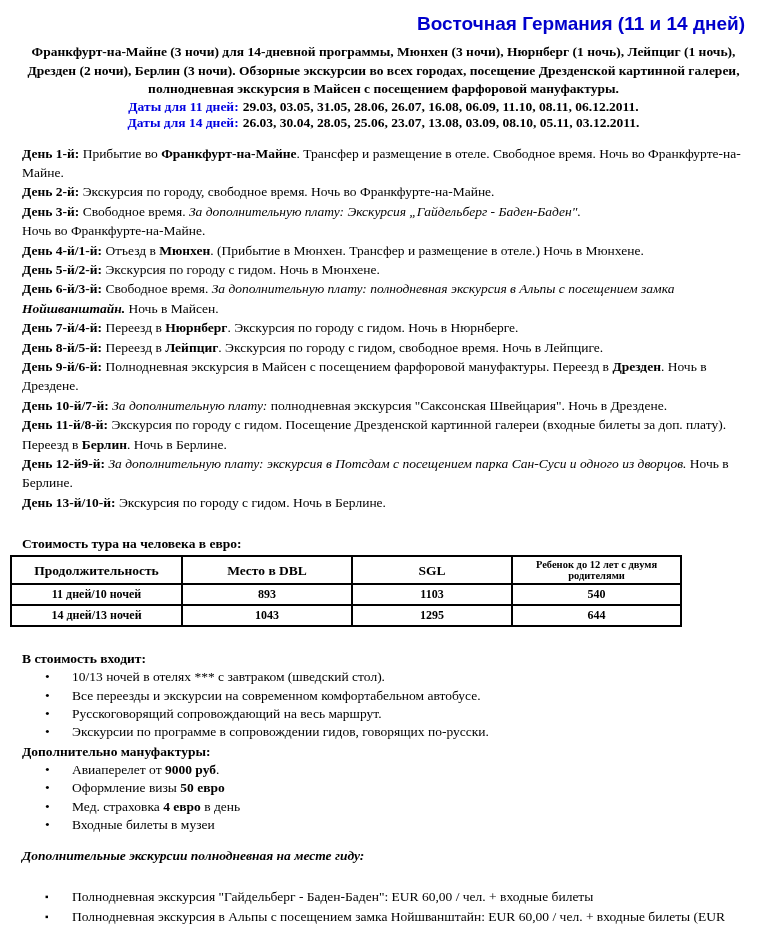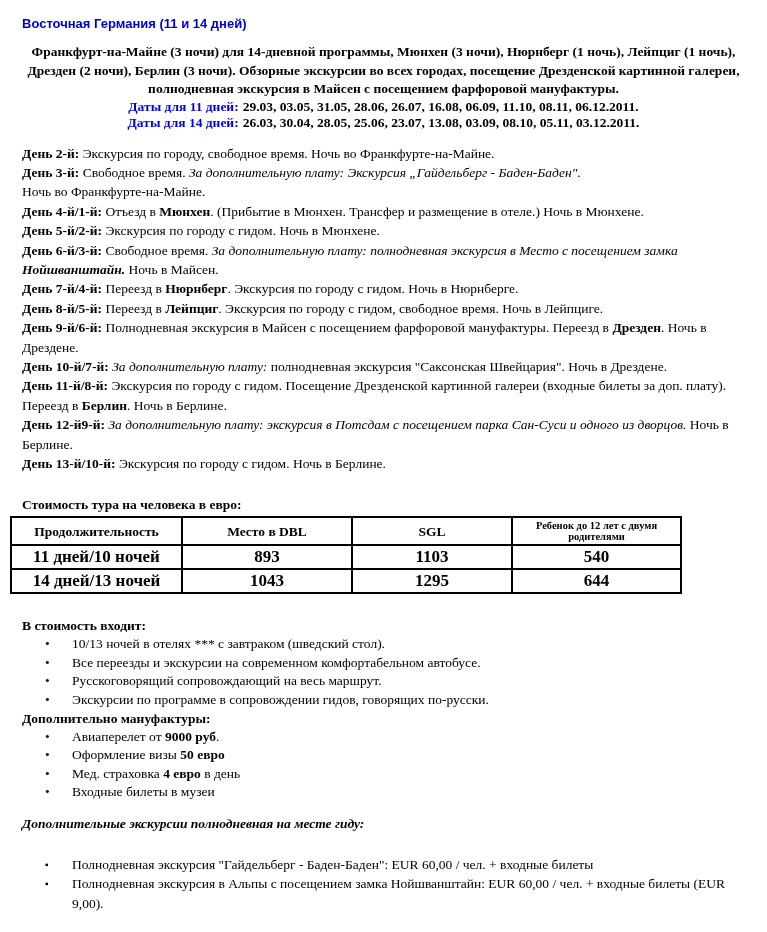--- a/index.html
+++ b/index.html
@@ -2,22 +2,22 @@
 <html style="--c-title: #0000CC; --c-dates: #0000E0;"><head>
 <meta charset="utf-8">
 <style>
   html,body{margin:0;padding:0;}
   body{
     width:767px;height:932px;overflow:hidden;background:#ffffff;color:#000;
     font-family:"Liberation Serif","DejaVu Serif",serif;font-size:13.5px;
   }
   .page{padding:12px 22px 0 22px;}
   .title{
-    text-align:left;font-family:"Liberation Sans","DejaVu Sans",sans-serif;
-    font-weight:bold;font-size:13px;color:var(--c-title,#0000CC);
+    text-align:right;font-family:"Liberation Sans","DejaVu Sans",sans-serif;
+    font-weight:bold;font-size:19px;color:var(--c-title,#0000CC);
     margin:2px 0 9px 0;line-height:20px;
   }
   .intro{text-align:center;font-weight:bold;line-height:18.5px;}
   .dates{text-align:center;font-weight:bold;line-height:16.5px;}
   .dates .lbl{color:var(--c-dates,#0000E0);margin-right:4px;}
   .itinerary{margin-top:12px;line-height:19.4px;}
   .day{margin:0;}
   .day-label{font-weight:bold;}
   .s-r{font-weight:normal;}
   .s-b{font-weight:bold;}
@@ -28,21 +28,21 @@
   table.price{
     border-collapse:collapse;table-layout:fixed;width:670px;
     margin-left:-12px;margin-top:2px;
   }
   .price th,.price td{
     border:2px solid #000;text-align:center;font-weight:bold;
     padding:1px 2px;overflow:hidden;
   }
   .price th{font-size:13.5px;height:24px;line-height:13px;vertical-align:middle;}
   .price th.small{font-size:10.5px;line-height:11.5px;}
-  .price td{font-size:17px;height:17px;}
+  .price td{font-size:12px;height:17px;}
   .included-heading{margin-top:22px;}
   .li{display:flex;line-height:18.4px;padding-left:23px;}
   .li .bullet{flex:none;width:27px;}
   .li .li-text{flex:1;}
   .opt-heading{font-weight:bold;font-style:italic;margin-top:12px;margin-bottom:22px;line-height:19px;}
   .opt-list .li{line-height:19.8px;}
   .opt-list .bullet{font-size:10px;line-height:19.8px;}
 </style>
 </head>
 <body>
@@ -54,25 +54,26 @@
   <div class="intro">Франкфурт-на-Майне (3 ночи) для 14-дневной программы, Мюнхен (3 ночи), Нюрнберг (1 ночь), Лейпциг (1 ночь), Дрезден (2 ночи), Берлин (3 ночи). Обзорные экскурсии во всех городах, посещение Дрезденской картинной галереи, полнодневная экскурсия в Майсен с посещением фарфоровой мануфактуры.</div>
 
   <div class="dates">
     <span class="lbl">Даты для 11 дней:</span><span>29.03, 03.05, 31.05, 28.06, 26.07, 16.08, 06.09, 11.10, 08.11, 06.12.2011.</span>
   </div>
   <div class="dates">
     <span class="lbl">Даты для 14 дней:</span><span>26.03, 30.04, 28.05, 25.06, 23.07, 13.08, 03.09, 08.10, 05.11, 03.12.2011.</span>
   </div>
 
   <div class="itinerary">
+      <div class="day"><span class="day-label">День 1-й:</span><span class="s-r"> Прибытие во </span><span class="s-b">Франкфурт-на-Майне</span><span class="s-r">. Трансфер и размещение в отеле.  Свободное время. Ночь во Франкфурте-на-Майне.</span></div>
       <div class="day"><span class="day-label">День 2-й:</span><span class="s-r"> Экскурсия по городу, свободное время. Ночь во Франкфурте-на-Майне.</span></div>
       <div class="day"><span class="day-label">День 3-й:</span><span class="s-r"> Свободное время. </span><span class="s-i">За дополнительную плату:  Экскурсия „Гайдельберг - Баден-Баден".</span><br><span class="s-r">Ночь во Франкфурте-на-Майне.</span></div>
       <div class="day"><span class="day-label">День 4-й/1-й:</span><span class="s-r"> Отъезд в </span><span class="s-b">Мюнхен</span><span class="s-r">. (Прибытие в Мюнхен. Трансфер и размещение в отеле.)  Ночь в Мюнхене.</span></div>
       <div class="day"><span class="day-label">День 5-й/2-й:</span><span class="s-r"> Экскурсия по городу с гидом. Ночь в Мюнхене.</span></div>
-      <div class="day"><span class="day-label">День 6-й/3-й:</span><span class="s-r"> Свободное время.  </span><span class="s-i">За дополнительную плату: полнодневная экскурсия в Место с посещением замка </span><span class="s-bi">Нойшванштайн.</span><span class="s-r"> Ночь в Майсен.</span></div>
+      <div class="day"><span class="day-label">День 6-й/3-й:</span><span class="s-r"> Свободное время.  </span><span class="s-i">За дополнительную плату: полнодневная экскурсия в Альпы с посещением замка </span><span class="s-bi">Нойшванштайн.</span><span class="s-r"> Ночь в Майсен.</span></div>
       <div class="day"><span class="day-label">День 7-й/4-й:</span><span class="s-r"> Переезд в </span><span class="s-b">Нюрнберг</span><span class="s-r">. Экскурсия по городу с гидом. Ночь в Нюрнберге.</span></div>
       <div class="day"><span class="day-label">День 8-й/5-й:</span><span class="s-r"> Переезд в </span><span class="s-b">Лейпциг</span><span class="s-r">. Экскурсия по городу с гидом, свободное время. Ночь в Лейпциге.</span></div>
       <div class="day"><span class="day-label">День 9-й/6-й:</span><span class="s-r"> Полнодневная экскурсия в Майсен с посещением фарфоровой мануфактуры.  Переезд в </span><span class="s-b">Дрезден</span><span class="s-r">. Ночь в Дрездене.</span></div>
       <div class="day"><span class="day-label">День 10-й/7-й:</span><span class="s-i"> За дополнительную плату: </span><span class="s-r">полнодневная экскурсия "Саксонская Швейцария". Ночь в Дрездене.</span></div>
       <div class="day"><span class="day-label">День 11-й/8-й:</span><span class="s-r"> Экскурсия по городу с гидом. Посещение Дрезденской картинной галереи (входные билеты за доп. плату). Переезд в </span><span class="s-b">Берлин</span><span class="s-r">. Ночь в Берлине.</span></div>
       <div class="day"><span class="day-label">День 12-й9-й:</span><span class="s-i"> За дополнительную плату: экскурсия в Потсдам с посещением парка Сан-Суси и одного из дворцов.</span><span class="s-r"> Ночь в Берлине.</span></div>
       <div class="day"><span class="day-label">День 13-й/10-й:</span><span class="s-r"> Экскурсия по городу с гидом. Ночь в Берлине.</span></div>
     </div>
 
   <div class="section-heading price-heading">Стоимость тура на человека в евро:</div>

